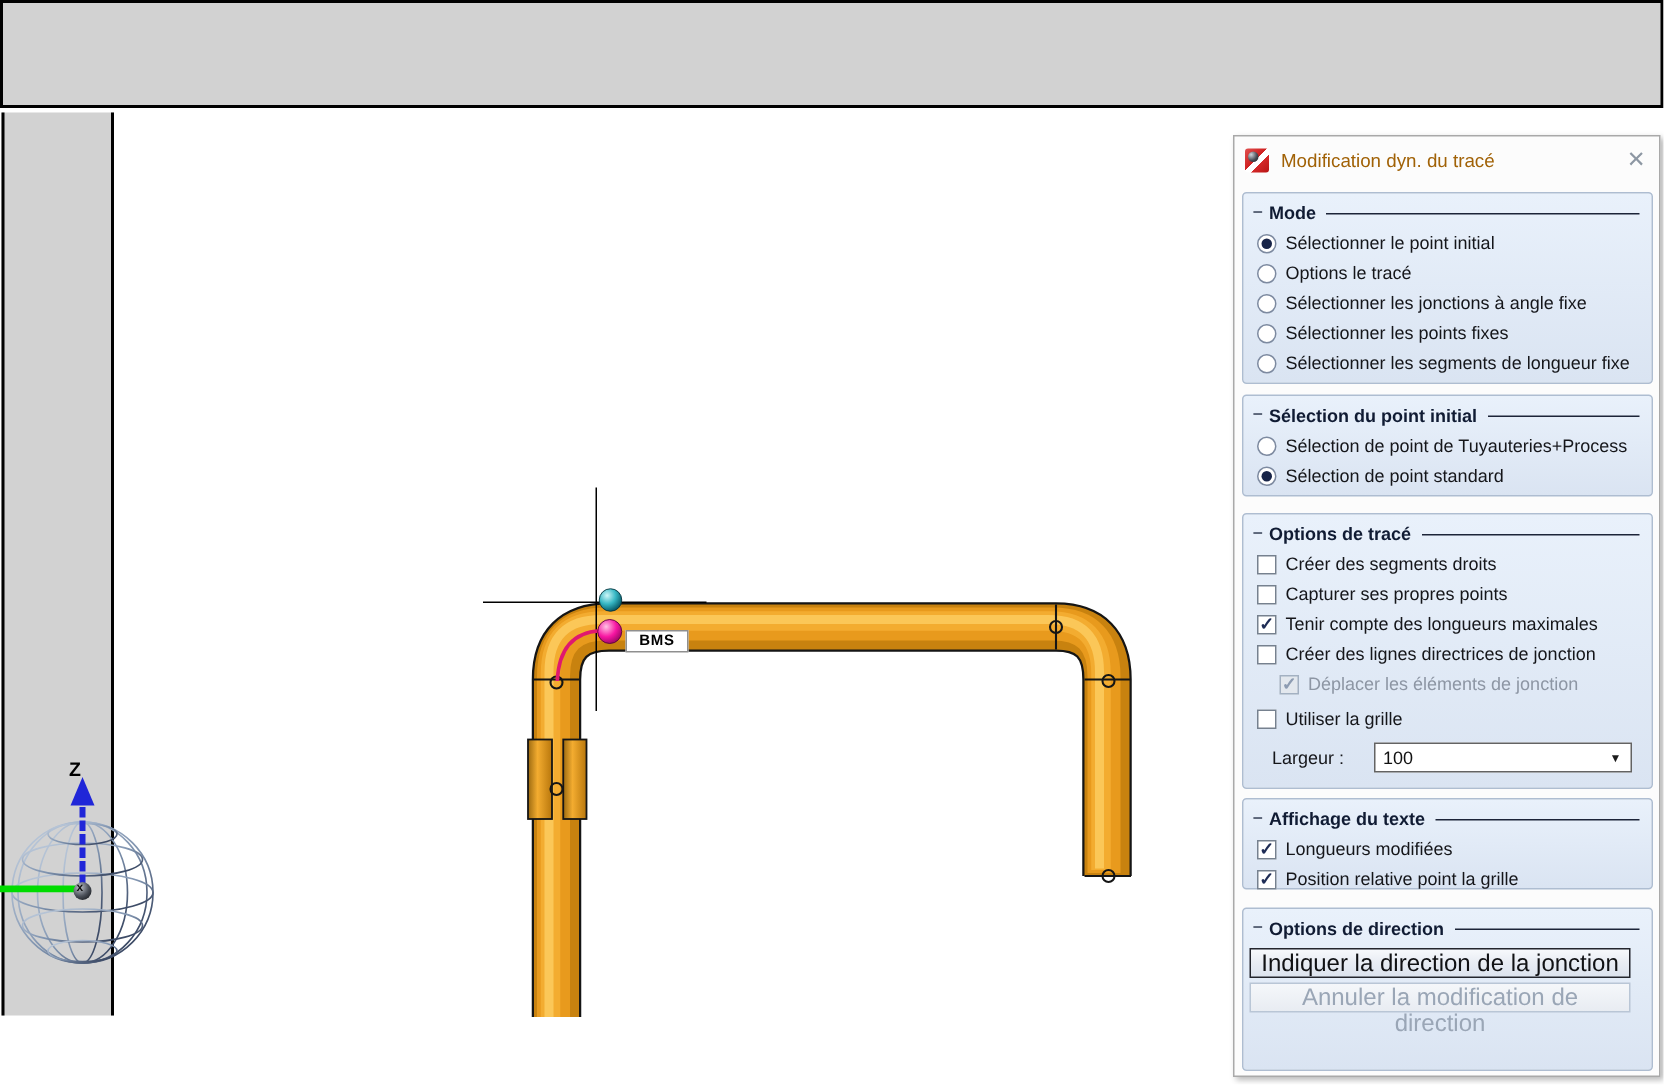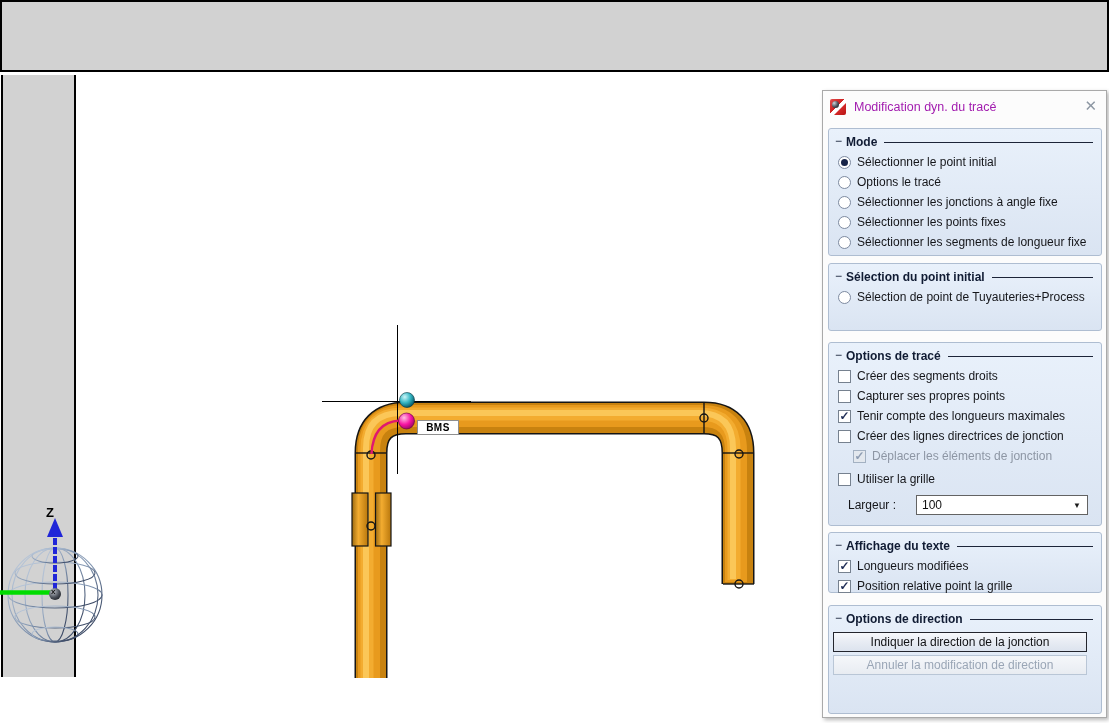--- a/index.html
+++ b/index.html
@@ -38,21 +38,21 @@
   .dlg-icon{
     position:absolute;left:7px;top:8px;width:16px;height:16px;border-radius:2px;
     background:linear-gradient(135deg,#e05050 0%,#cf2020 45%,#ffffff 46%,#ffffff 62%,#d32828 63%,#b81414 100%);
     overflow:hidden;
   }
   .dlg-icon .dot{
     position:absolute;left:2px;top:2px;width:7px;height:7px;border-radius:50%;
     background:radial-gradient(circle at 30% 30%, #cfd4da 0%, #4a4f58 55%, #101216 100%);
   }
   .dlg-title{
-    position:absolute;left:31px;top:9px;font-size:12.5px;color:#a21caf;text-align:center;
+    position:absolute;left:31px;top:9px;font-size:12.5px;color:#a16207;text-align:center;
   }
   .dlg-close{
     position:absolute;right:9px;top:6px;font-size:15px;color:#8d97a3;cursor:default;
   }
   .grp{
     position:absolute;left:5px;width:274px;box-sizing:border-box;
     background:linear-gradient(#e9f1fb 0%,#dae4f2 100%);
     border:1px solid #aebdd1;border-radius:3px;
   }
   .grp-title{
@@ -93,21 +93,21 @@
   .combo{
     margin-left:auto;margin-right:13px;width:172px;height:20px;box-sizing:border-box;
     background:#fff;border:1px solid #636363;display:flex;align-items:center;
     font-size:12px;color:#111;padding-left:5px;
   }
   .combo .arrow{margin-left:auto;margin-right:6px;font-size:8px;color:#1b1b1b;}
   
   .btn{
     display:block;margin:3px 14px 0 4px;height:20px;box-sizing:border-box;width:calc(100% - 18px);
     background:linear-gradient(#f7f9fc 0%,#e9edf4 45%,#dce3ee 100%);
-    border:1px solid #23252d;font-size:12px;color:#101114;
+    border:1px solid #23252d;font-size:16px;color:#101114;
     font-family:"Liberation Sans",sans-serif;text-align:center;line-height:17px;
   }
   .btn.secondary{}
   .btn:disabled,.btn.disabled{
     border:1px solid #b9c6d6;color:#9aa6b6;
     background:linear-gradient(#f5f7fa 0%,#e8ecf2 100%);
   }
 </style>
 </head>
 <body>
@@ -245,20 +245,24 @@
   <div class="grp" style="top:172px;height:68px;">
     <div class="grp-title">
       <span class="dash">−</span>
       <span>Sélection du point initial</span>
       <span class="line"></span>
     </div>
     <div class="row">
       <span class="radio"></span>
       <span>Sélection de point de Tuyauteries+Process</span>
     </div>
+    <div class="row">
+      <span class="radio selected"></span>
+      <span>Sélection de point standard</span>
+    </div>
   </div>
 
   <div class="grp" style="top:251px;height:184px;">
     <div class="grp-title">
       <span class="dash">−</span>
       <span>Options de tracé</span>
       <span class="line"></span>
     </div>
     <div class="row">
       <span class="cb"></span>

